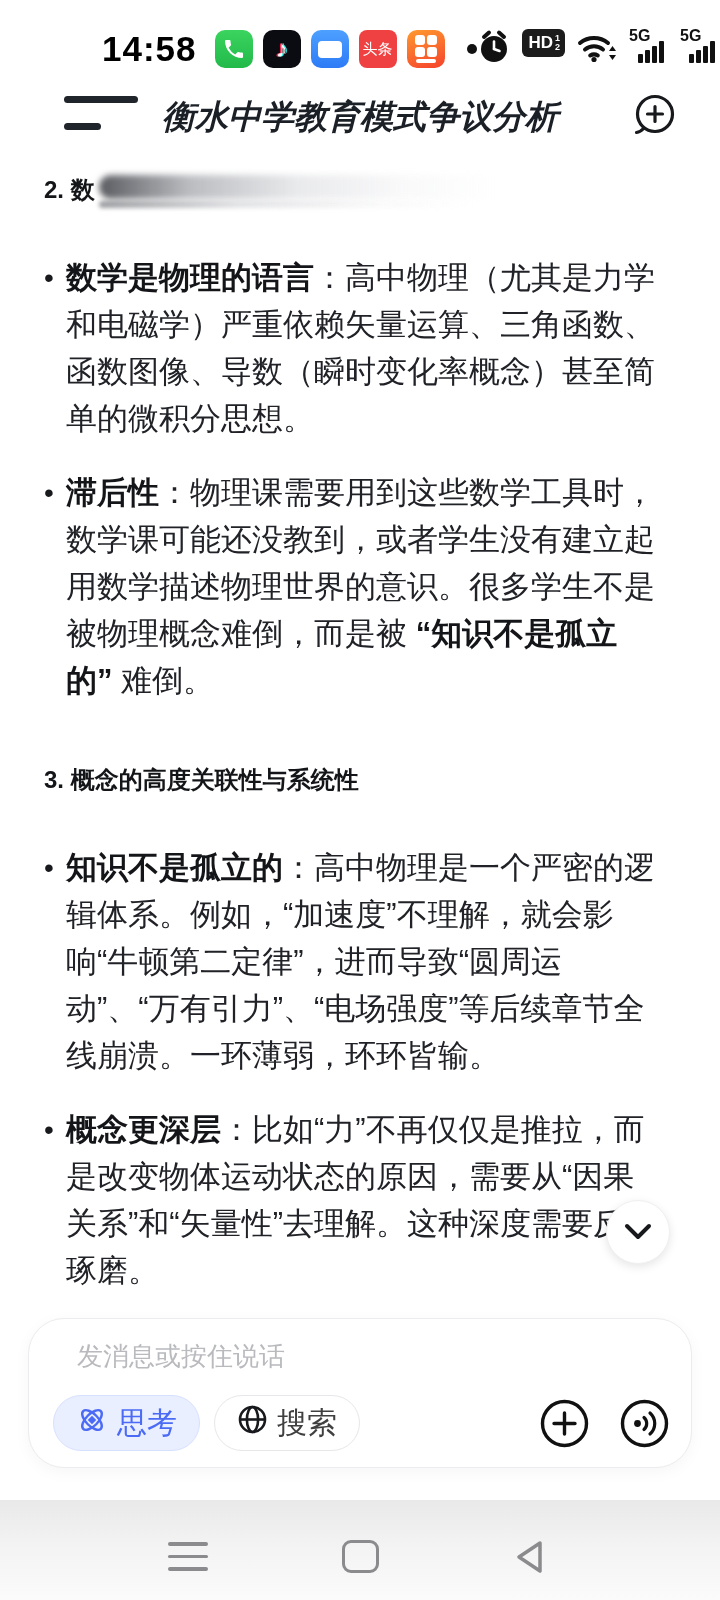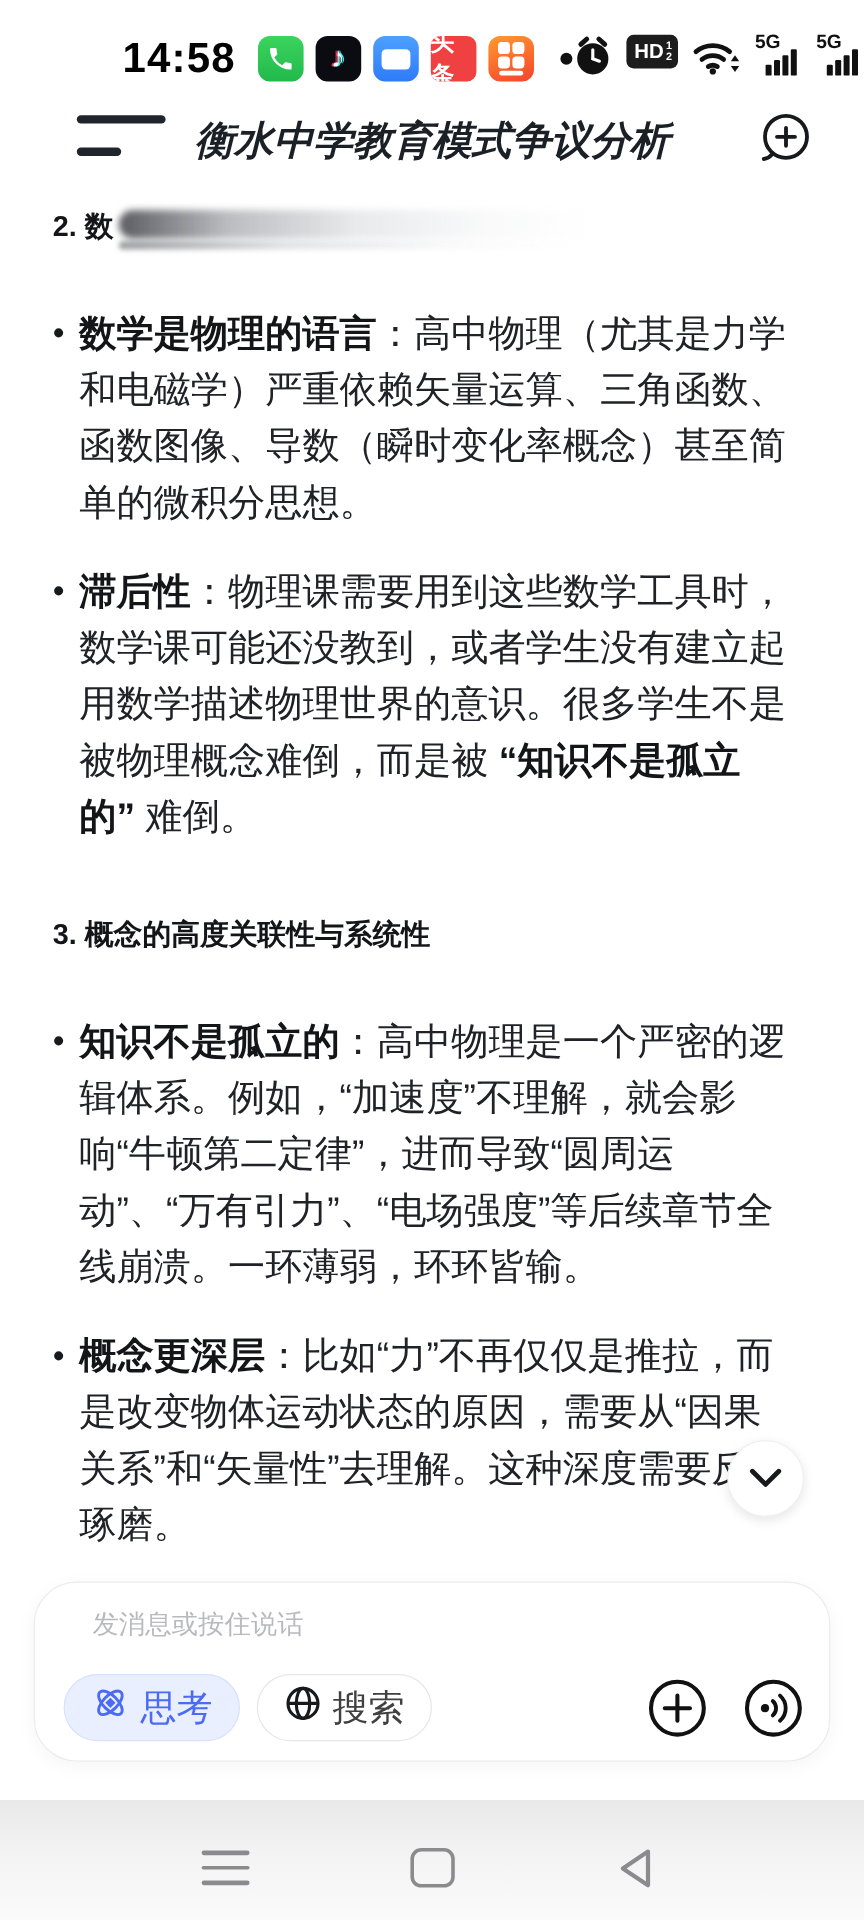--- a/index.html
+++ b/index.html
@@ -12,21 +12,21 @@
   
   .status-bar{ height:84px; display:flex; align-items:center; padding:14px 50px 0 102px; }
   .sb-left{ display:flex; align-items:center; gap:10px; }
   .sb-time{ font-size:35px; font-weight:700; color:#000; letter-spacing:1px; margin-right:8px; }
   .chip{ width:38px; height:38px; border-radius:10px; display:flex; align-items:center; justify-content:center; overflow:hidden; }
   .chip-phone{ background:linear-gradient(180deg,#3ad45e,#22b94a); }
   .chip-tiktok{ background:#0b0b12; color:#fff; font-size:24px; }
   .chip-tiktok span{ text-shadow:1.5px 0 #25f4ee,-1.5px 0 #fe2c55; }
   .chip-files{ background:linear-gradient(180deg,#4da0ff,#2e7bf6); position:relative; }
   .chip-files .drawer{ width:24px; height:17px; background:#fff; border-radius:4px; }
-  .chip-toutiao{ background:#f04142; color:#fff; font-size:20px; font-weight:700; border-radius:8px; }
+  .chip-toutiao{ background:#f04142; color:#fff; font-size:15px; font-weight:400; border-radius:8px; }
   .chip-kuaishou{ background:linear-gradient(160deg,#ff9a2f,#f5422c); display:flex; flex-direction:column; align-items:center; justify-content:center; gap:2px; }
   .ks-grid{ display:grid; grid-template-columns:10px 10px; grid-template-rows:10px 10px; gap:2px; }
   .ks-grid i{ background:#fff; border-radius:3px; }
   .ks-bar{ width:20px; height:4px; background:#fff; border-radius:2px; }
   .notif-dot{ width:10px; height:10px; border-radius:50%; background:#111; margin-left:12px; }
   .sb-right{ margin-left:auto; display:flex; align-items:flex-start; gap:11px; }
   .hd-badge{ background:#1c1c1c; color:#fff; border-radius:6px; height:28px; padding:0 5px 0 7px; display:flex; align-items:center; gap:2px; }
   .hd-badge .hd{ font-size:17px; font-weight:700; }
   .hd-badge .stack{ display:flex; flex-direction:column; line-height:9px; font-size:9px; font-weight:700; }
   .sig{ position:relative; width:40px; height:36px; }
@@ -60,21 +60,21 @@
   .runs .b{ font-weight:700; color:#141518; }
 
   
   .scroll-down{ position:absolute; left:606px; top:1200px; width:64px; height:64px; border-radius:50%;
     background:#fff; border:1px solid #f0f0f1; box-shadow:0 3px 10px rgba(0,0,0,.10); display:flex; align-items:center; justify-content:center; cursor:pointer; }
 
   
   .composer{ position:absolute; left:28px; top:1318px; width:664px; height:150px; background:#fff;
     border:1.5px solid #ececee; border-radius:36px; box-shadow:0 4px 16px rgba(0,0,0,.04);
     padding:18px 22px 16px 24px; display:flex; flex-direction:column; justify-content:space-between; }
-  .composer-input{ border:none; outline:none; font-size:22px; color:#737373; padding:4px 0 0 24px; background:transparent; width:100%;
+  .composer-input{ border:none; outline:none; font-size:26px; color:#737373; padding:4px 0 0 24px; background:transparent; width:100%;
     font-family:"Liberation Sans","DejaVu Sans",sans-serif; }
   .composer-input::placeholder{ color:#b9babe; }
   .composer-row{ display:flex; align-items:center; }
   .pill{ height:56px; border-radius:28px; display:flex; align-items:center; gap:9px; padding:0 22px; font-size:30px; cursor:pointer; }
   .pill-think{ background:#e9efff; border:1.5px solid #d7e1ff; color:#4c6bf5; }
   .pill-search{ background:#fff; border:1.5px solid #e7e7e9; color:#404040; margin-left:14px; }
   .round-btn{ width:49px; height:49px; cursor:pointer; }
   .plus-btn{ margin-left:auto; }
   .voice-btn{ margin-left:31px; }
 

